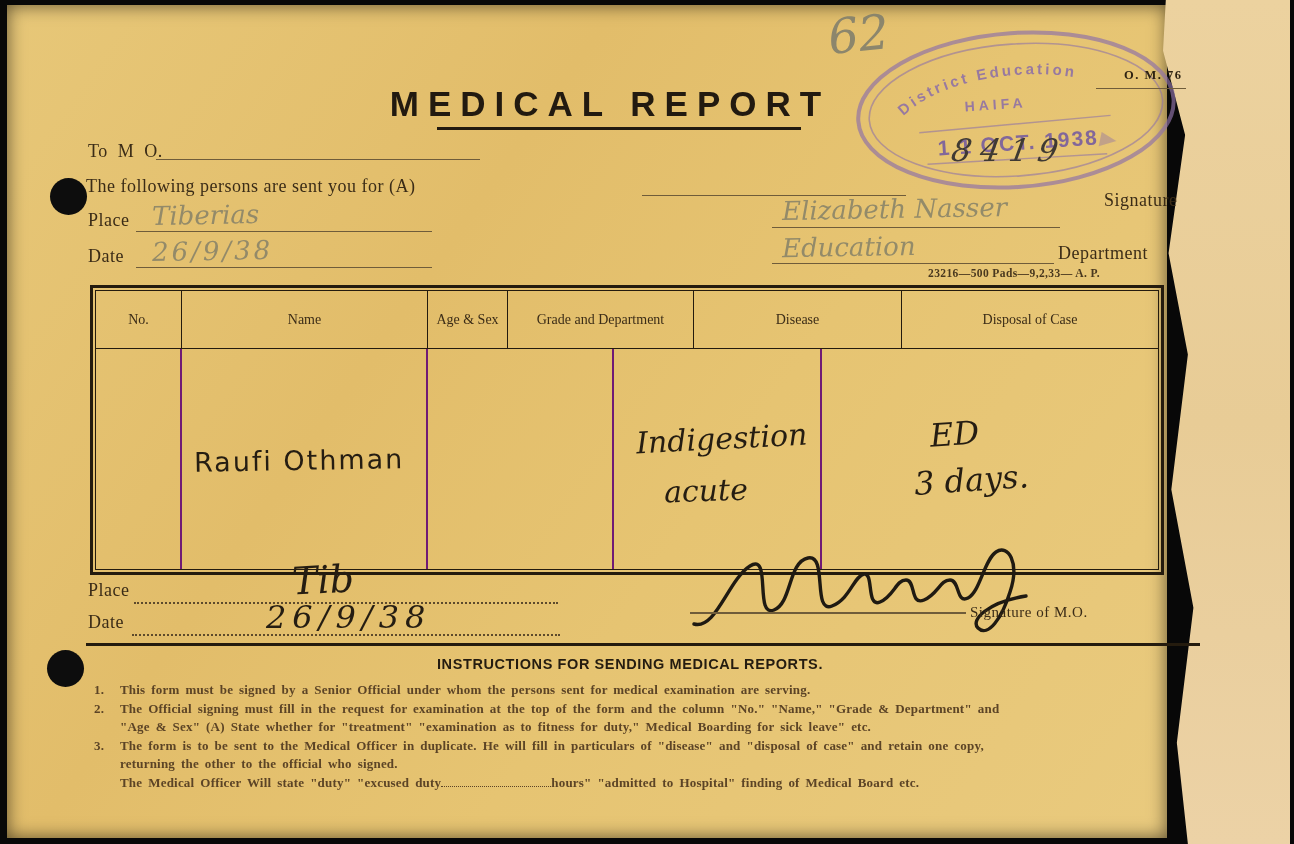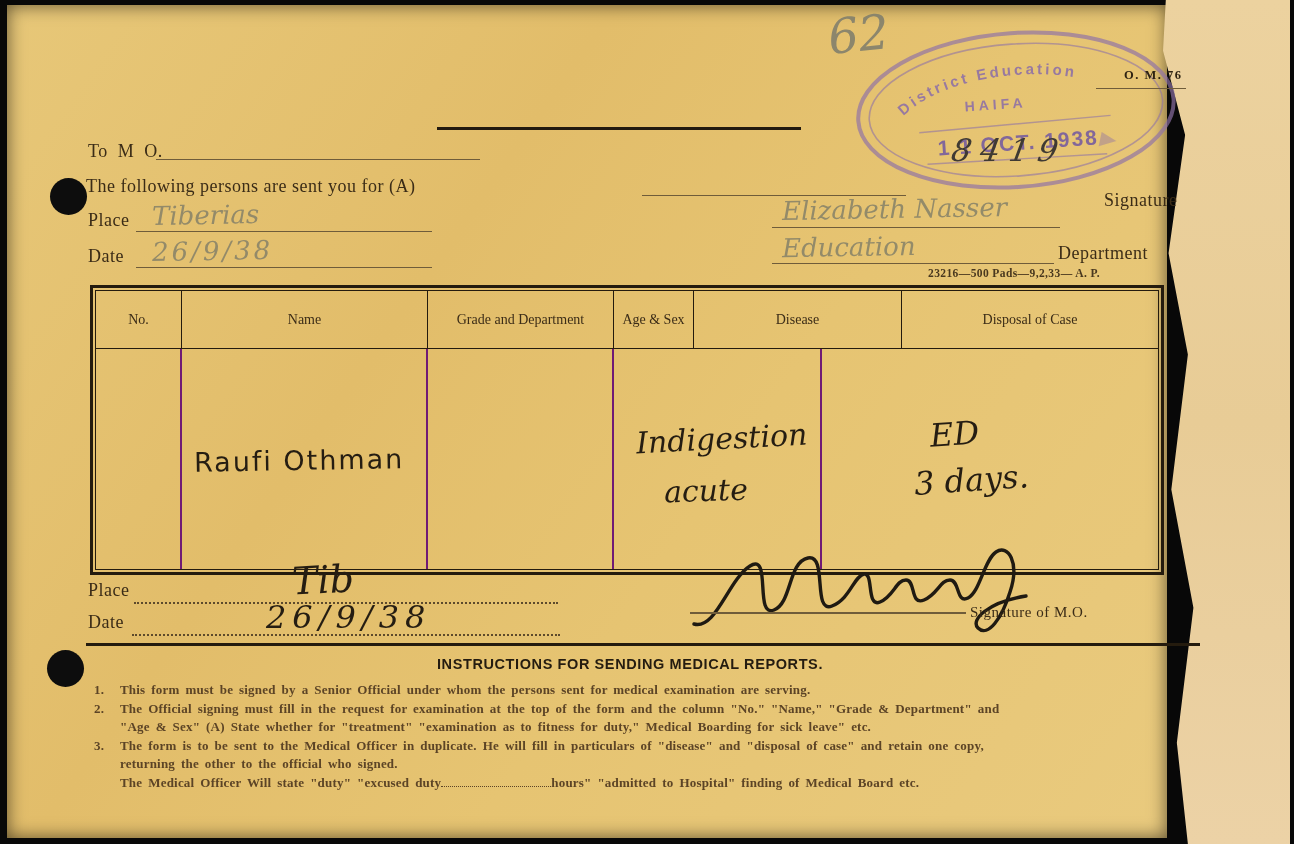--- a/index.html
+++ b/index.html
@@ -69,20 +69,21 @@
     <text x="148" y="82" text-anchor="middle" font-family="Liberation Sans, sans-serif" font-size="14" font-weight="bold" fill="#8f72a6" letter-spacing="4" opacity="0.9">HAIFA</text>
     <text x="168" y="124" text-anchor="middle" font-family="Liberation Sans, sans-serif" font-size="21" font-weight="bold" fill="#7d639c" letter-spacing="2" opacity="0.95">1 1 OCT. 1938</text>
   </svg>
 
   <div class="abs" style="left:952px;top:132px;font-size:31px;color:#3f3a33;font-style:italic;
               letter-spacing:9px;font-family:'DejaVu Serif',serif;transform:skewX(-10deg);">8419</div>
 
   <div class="abs omcode" style="left:1124px;top:68px;">O. M. 76</div>
   <div class="abs rule" style="left:1096px;top:88px;width:90px;"></div>
 
+  <div class="abs title" style="left:320px;top:84px;width:580px;">MEDICAL REPORT</div>
   <div class="abs title-underline" style="left:437px;top:127px;width:364px;"></div>
 
   <div class="abs label" style="left:88px;top:141px;word-spacing:5px;">To M O.</div>
   <div class="abs rule" style="left:156px;top:159px;width:324px;"></div>
 
   <div class="abs hole" style="left:50px;top:178px;"></div>
 
   <div class="abs label" style="left:86px;top:176px;">The following persons are sent you for (A)</div>
   <div class="abs rule" style="left:642px;top:195px;width:264px;"></div>
 
@@ -102,22 +103,22 @@
   <div class="abs rule" style="left:772px;top:263px;width:282px;"></div>
   <div class="abs label" style="left:1058px;top:243px;">Department</div>
 
   <div class="abs smallprint" style="left:928px;top:267px;">23216—500 Pads—9,2,33— A. P.</div>
 
   <div class="abs mtable" style="left:90px;top:285px;width:1068px;height:284px;">
     <div class="mtable-inner">
       <div class="thead">
         <div class="tcell c0">No.</div>
         <div class="tcell c1">Name</div>
+        <div class="tcell c3">Age &amp; Sex</div>
         <div class="tcell c2" style="width:186px;white-space:normal;">Grade and Department</div>
-        <div class="tcell c3">Age &amp; Sex</div>
         <div class="tcell c4">Disease</div>
         <div class="tcell c5">Disposal of Case</div>
       </div>
       <div class="tbody">
         <div class="bcell c0"></div>
         <div class="bcell c1">
           <div class="abs ink" style="left:12px;top:96px;font-size:27px;font-style:normal;
                       font-family:'DejaVu Sans',sans-serif;letter-spacing:2px;transform:rotate(-1deg);">Raufi Othman</div>
         </div>
         <div class="bcell c2"></div>

